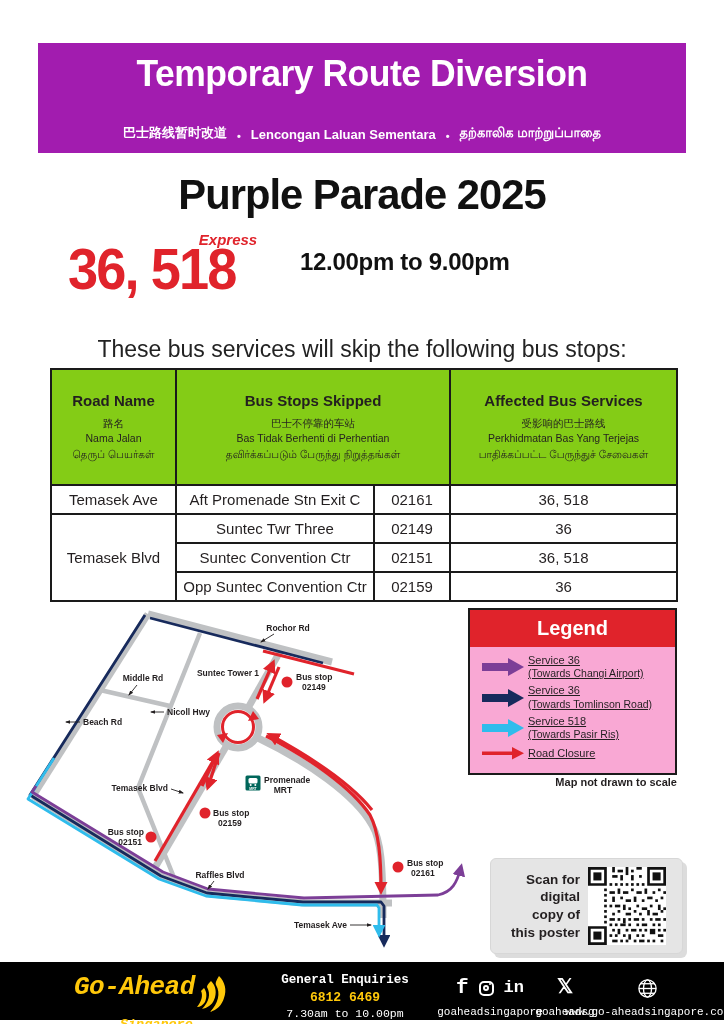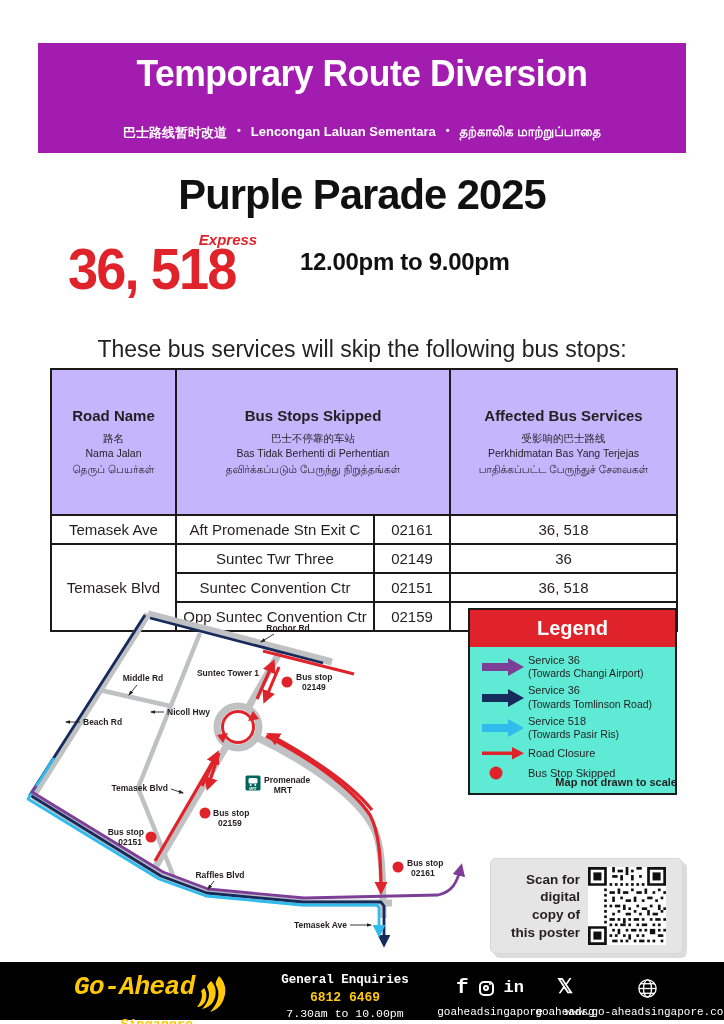--- a/index.html
+++ b/index.html
@@ -4,52 +4,52 @@
 <style>
   html,body{margin:0;padding:0;background:#888;}
   *{box-sizing:border-box;}
   .poster{position:relative;width:724px;height:1024px;background:#fff;overflow:hidden;
     font-family:"Liberation Sans",sans-serif;color:#231F20;}
 
   
   .banner{position:absolute;left:38px;top:43px;width:648px;height:110px;background:#a21caf;
     display:flex;flex-direction:column;align-items:center;justify-content:center;color:#fff;gap:20px;}
   .banner-title{font-size:37px;font-weight:bold;letter-spacing:-0.5px;line-height:1;transform:scaleX(.96);}
-  .banner-sub{margin-top:12px;font-size:13px;font-weight:bold;display:flex;align-items:flex-start;gap:10px;}
+  .banner-sub{margin-top:12px;font-size:13px;font-weight:bold;display:flex;align-items:flex-end;gap:10px;}
   .banner-sub .sep{font-size:11px;opacity:.95;}
 
   
   .event-title{position:absolute;left:0;top:170px;width:724px;text-align:center;
     font-size:43px;font-weight:bold;color:#111;letter-spacing:-1px;transform:scaleX(.97);}
   .express{position:absolute;left:188px;top:231px;width:80px;text-align:center;
     color:#E0232B;font-size:15px;font-weight:bold;font-style:italic;}
   .service-nums{position:absolute;left:68px;top:241px;width:220px;
     color:#E0232B;font-size:57px;font-weight:bold;letter-spacing:-2px;line-height:1;transform:scaleX(.95);transform-origin:left;}
   .event-when{position:absolute;left:300px;top:247px;width:380px;
     font-size:24px;font-weight:bold;color:#111;line-height:1.25;letter-spacing:-0.3px;}
 
   .intro{position:absolute;left:0;top:336px;width:724px;text-align:center;font-size:23px;color:#222;}
 
   
   table.skip{position:absolute;left:50px;top:368px;width:626px;border-collapse:collapse;
     table-layout:fixed;}
   table.skip th,table.skip td{border:2px solid #1a1a1a;text-align:center;vertical-align:middle;padding:0 2px;}
-  table.skip th{background:#c4b5fd;height:146px;font-weight:normal;}
+  table.skip th{background:#84cc16;height:116px;font-weight:normal;}
   table.skip td{height:29px;font-size:15px;}
   .h-en{font-size:15px;font-weight:bold;display:block;margin-bottom:7px;}
   .h-sub{font-size:10.5px;display:block;line-height:1.45;}
 
   
   .map-svg{position:absolute;left:20px;top:600px;width:450px;height:365px;}
 
   
-  .legend{position:absolute;left:468px;top:608px;width:209px;background:#5eead4;border:2px solid #1a1a1a;}
+  .legend{position:absolute;left:468px;top:608px;width:209px;background:#f9a8d4;border:2px solid #1a1a1a;}
   .legend-hd{background:#E0232B;color:#fff;text-align:center;font-size:20px;font-weight:bold;
     padding:7px 0;letter-spacing:0;}
-  .legend-body{padding:7px 8px 8px 10px;}
+  .legend-body{padding:7px 8px 8px 10px;text-decoration:underline;}
   .legend-row{display:flex;align-items:center;margin-bottom:4px;}
   .legend-ic{width:48px;flex:0 0 48px;display:flex;justify-content:flex-start;}
   .legend-tx{font-size:11px;line-height:1.2;}
   .legend-tx .d{font-size:10.5px;}
   .map-note{position:absolute;left:477px;top:776px;width:200px;text-align:right;
     font-size:11px;font-weight:bold;}
 
   
   .qr-panel{position:absolute;left:490px;top:858px;width:193px;height:96px;background:#e5e5e5;
     border:1px solid #d7d7d7;border-radius:6px;box-shadow:4px 4px 0 #dcdcdc;
@@ -288,28 +288,20 @@
           <span class="d">(Towards Pasir Ris)</span></span>
       </div>
       <div class="legend-row">
         <span class="legend-ic">
           <svg width="44" height="16">
               <rect x="2" y="6.5" width="30" height="3.5" fill="#E0232B"></rect>
               <polygon points="32,2 32,14.5 44,8.2" fill="#E0232B"></polygon>
             </svg>
           </span>
         <span class="legend-tx"><span>Road Closure</span></span>
-      </div>
-      <div class="legend-row">
-        <span class="legend-ic">
-          <svg width="44" height="16">
-              <circle cx="16" cy="8" r="6.5" fill="#E0232B"></circle>
-            </svg>
-          </span>
-        <span class="legend-tx"><span>Bus Stop Skipped</span></span>
       </div>
     </div>
   </div>
   <div class="map-note">Map not drawn to scale</div>
 
   <div class="qr-panel">
     <div class="qr-cap">
       <span>Scan for</span><br>
       <span>digital copy of</span><br>
       <span>this poster</span>

